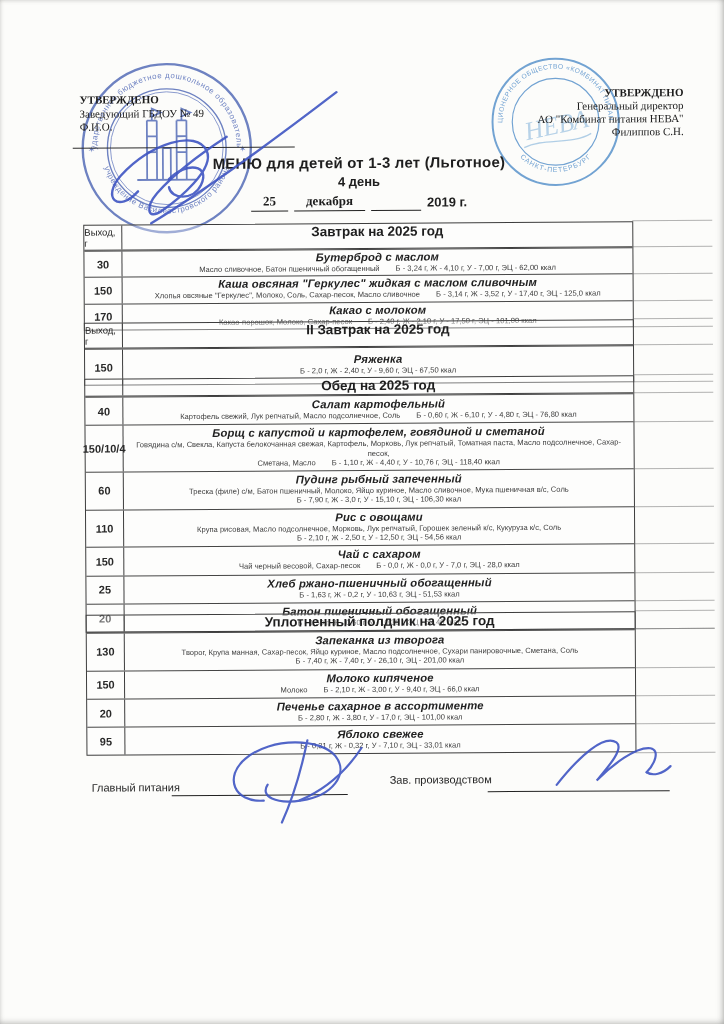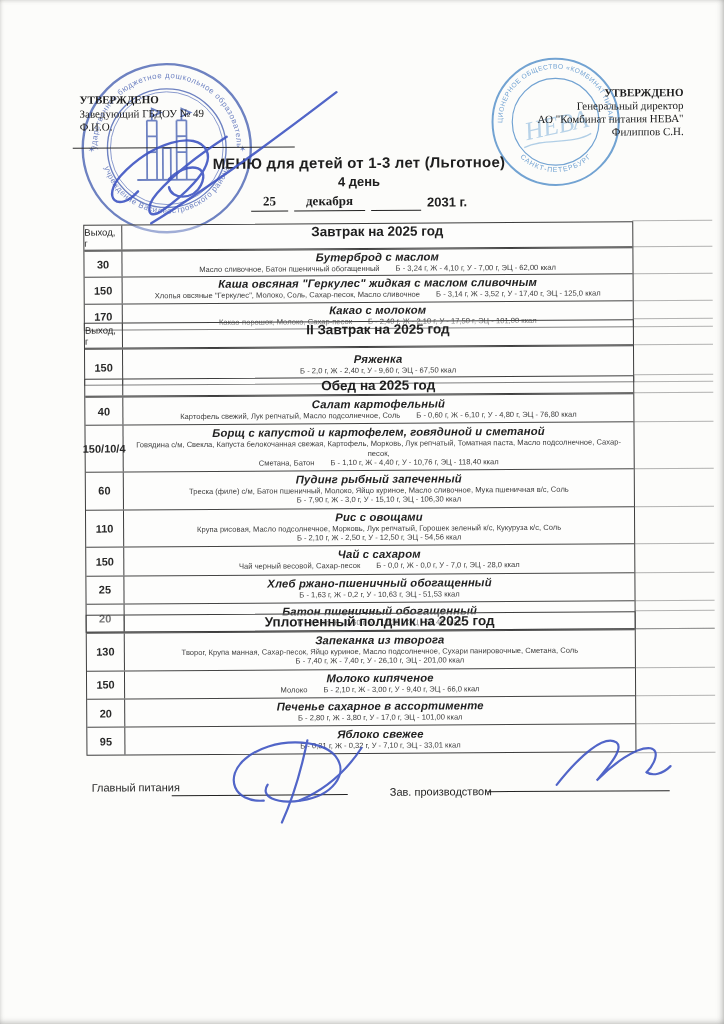--- a/index.html
+++ b/index.html
@@ -102,21 +102,21 @@
     font-size:7.6px;line-height:9.3px;color:#3c3c3c;
   }
   .sub-line .ing{white-space:normal;}
   .sub-line .nut{white-space:nowrap;}
   .slot2 .menu-row .dish{padding:5px 4px 8px;}
   .slot3 .menu-row .dish,.slot4 .menu-row .dish{padding:2px 4px 3px;}
   
   .footer{position:absolute;left:0;top:770px;width:724px;height:60px;z-index:3;font-size:11px;}
   .foot-label-left{position:absolute;left:90px;top:10px;}
   .foot-line-left{position:absolute;left:170px;top:24px;width:176px;border-bottom:1.3px solid #222;}
-  .foot-label-right{position:absolute;left:388px;top:16px;}
+  .foot-label-right{position:absolute;left:388px;top:4px;}
   .foot-line-right{position:absolute;left:486px;top:22px;width:182px;border-bottom:1.3px solid #222;}
 </style>
 </head>
 <body>
 
 <div class="page">
   <div class="sheet">
 
     <svg class="stamp stamp-left" viewBox="0 0 180 180">
       <g fill="none" stroke="#4b64b4">
@@ -189,21 +189,21 @@
       </g>
     </svg>
 
     <div class="title-block">
       <div class="menu-title">МЕНЮ для детей от 1-3 лет (Льготное)</div>
       <div class="menu-day">4 день</div>
       <div class="date-row">
         <span class="date-underline">25</span>
         <span class="date-underline">декабря</span>
         <span class="date-underline gap"></span>
-        <span class="date-year">2031 г.</span>
+        <span class="date-year">2019 г.</span>
       </div>
     </div>
 
     <div class="tables">
       <div class="slot slot1">
   <div class="menu-table">
     <div class="t-head">
       <div class="out-col out-head">Выход, г</div>
       <div class="t-title">Завтрак на 2025 год</div>
     </div>
@@ -279,21 +279,21 @@
   </div>
 
   <div class="menu-row">
     <div class="out-col out-val">150/10/4</div>
     <div class="dish">
       <div class="dish-name">Борщ с капустой и картофелем, говядиной и сметаной</div>
     <div class="sub-line">
                   <span class="ing">Говядина с/м, Свекла, Капуста белокочанная свежая, Картофель, Морковь, Лук репчатый, Томатная паста, Масло подсолнечное, Сахар-песок,</span>
                 </div>
                 <div class="sub-line">
-                  <span class="ing">Сметана, Батон</span>
+                  <span class="ing">Сметана, Масло</span>
                   <span class="nut">Б - 1,10 г, Ж - 4,40 г, У - 10,76 г, ЭЦ - 118,40 ккал</span>
                 </div>
               </div>
   </div>
 
   <div class="menu-row">
     <div class="out-col out-val">60</div>
     <div class="dish">
       <div class="dish-name">Пудинг рыбный запеченный</div>
     <div class="sub-line">

